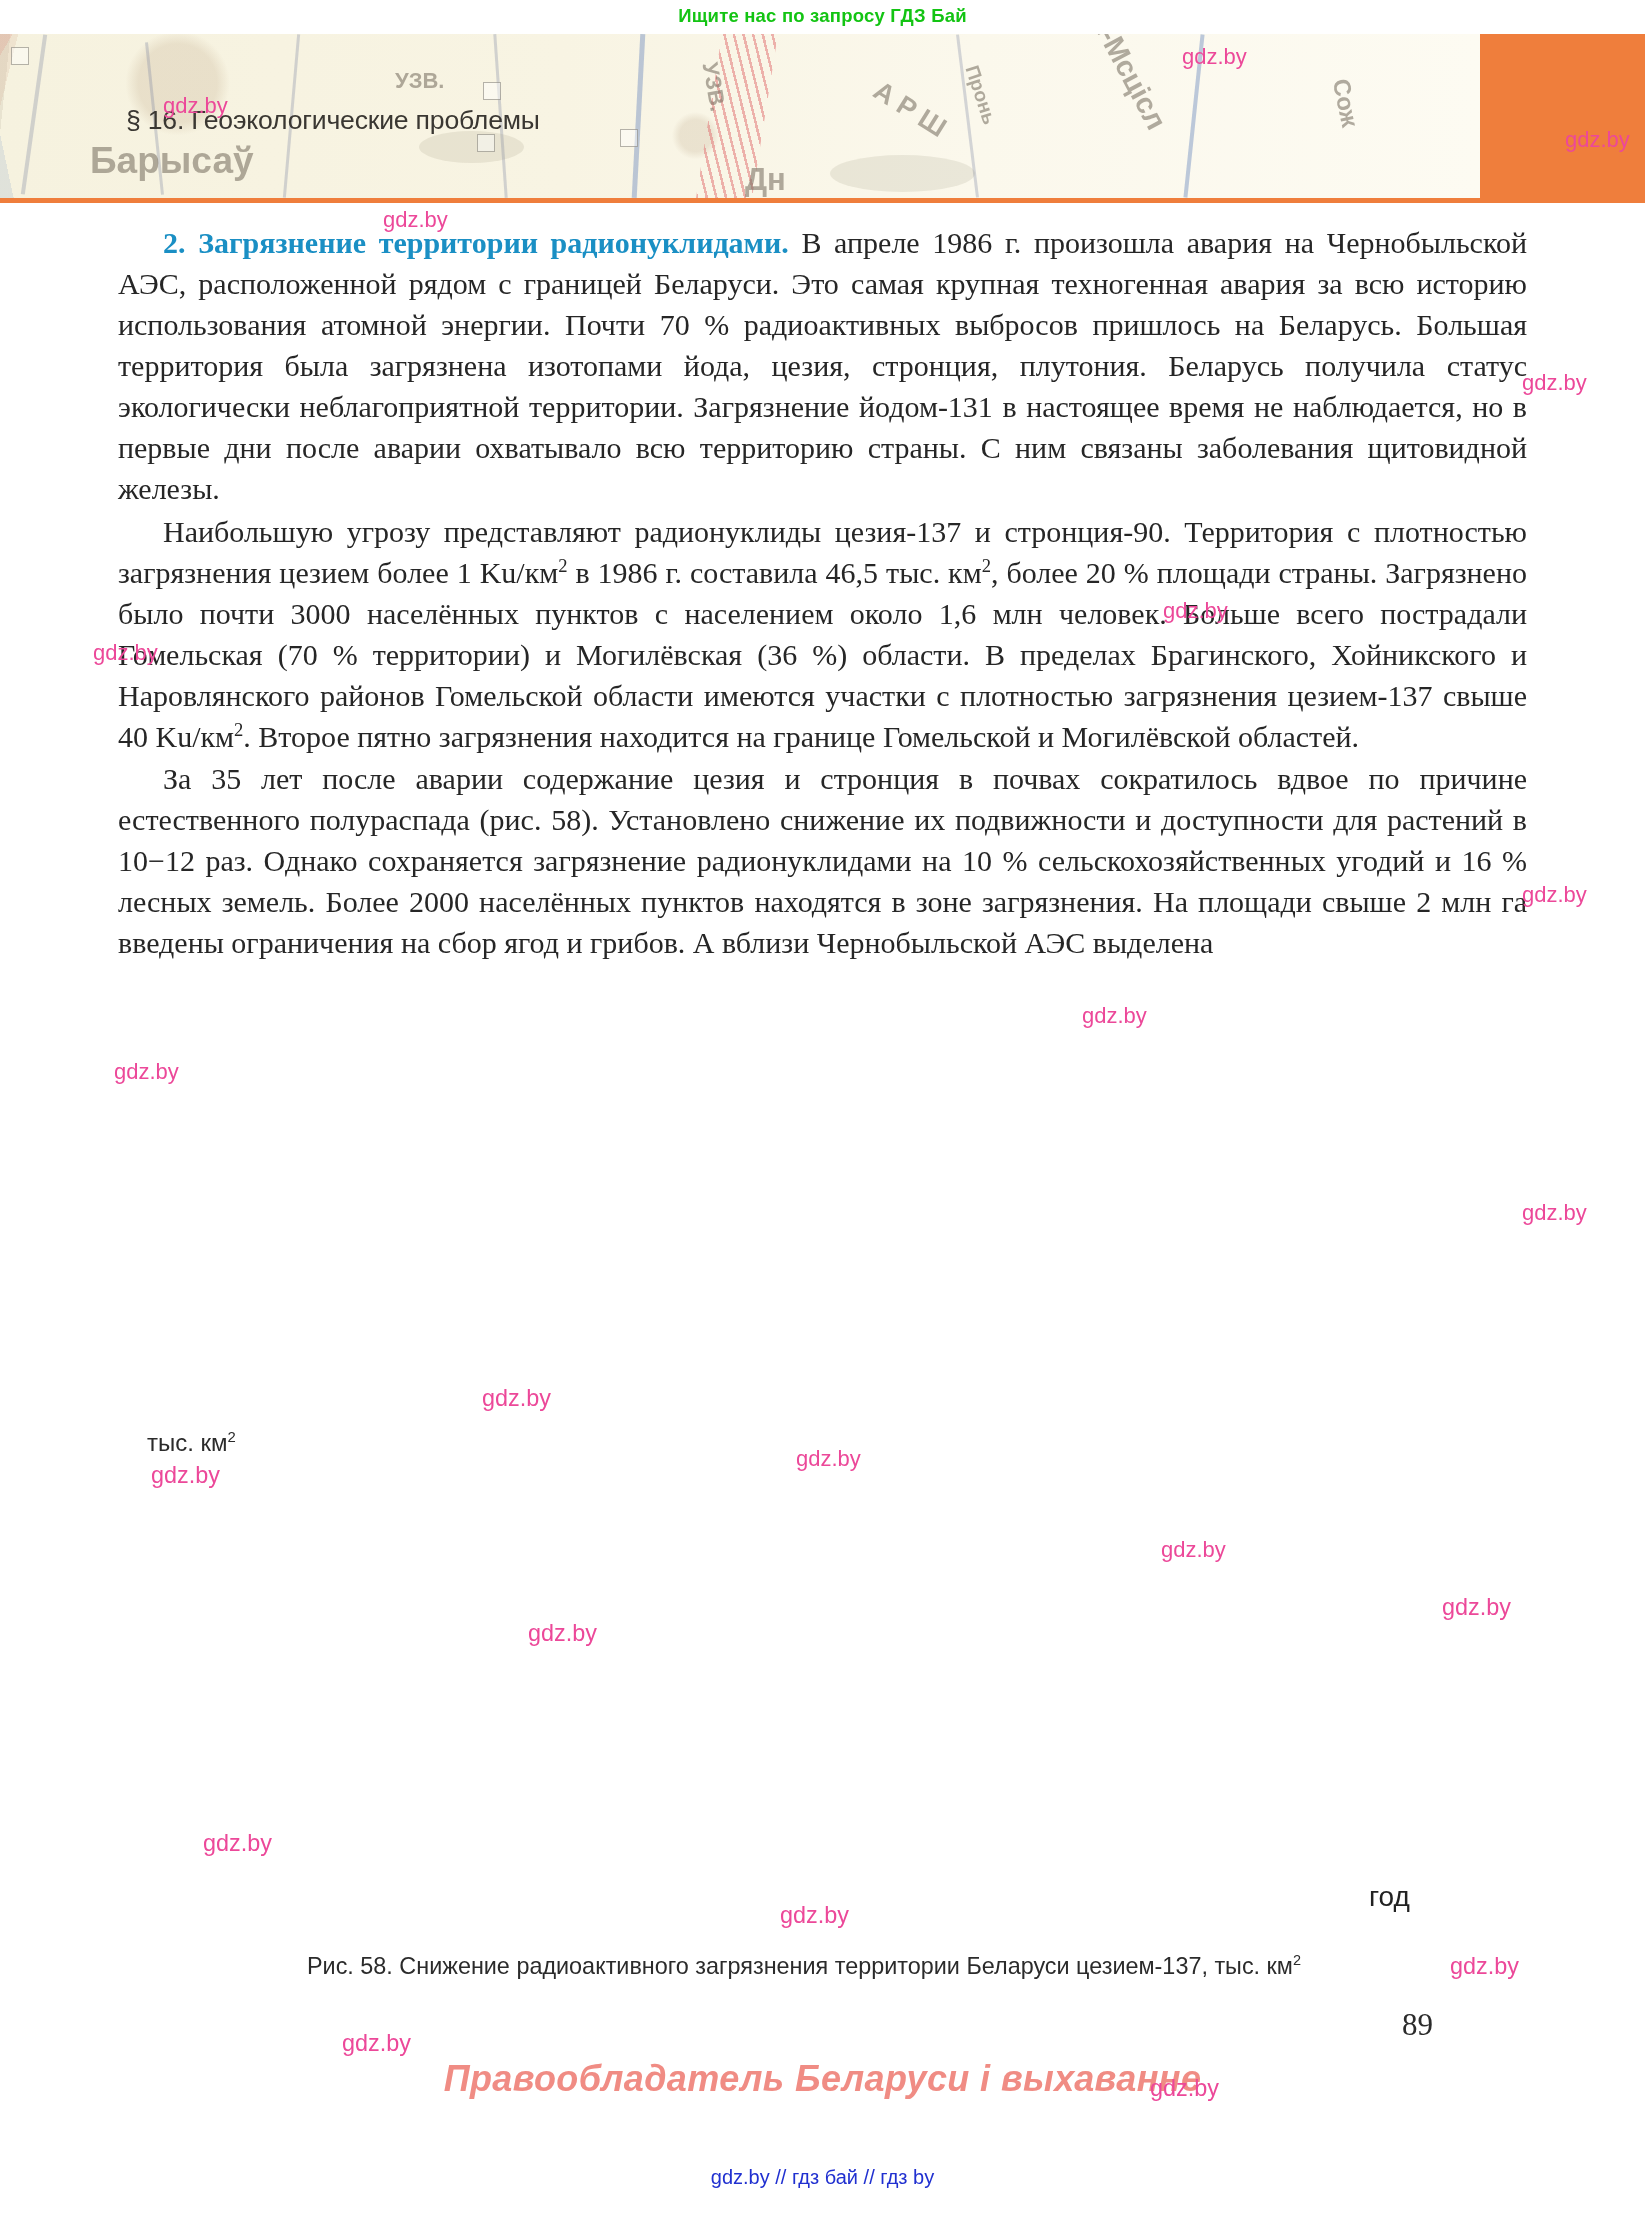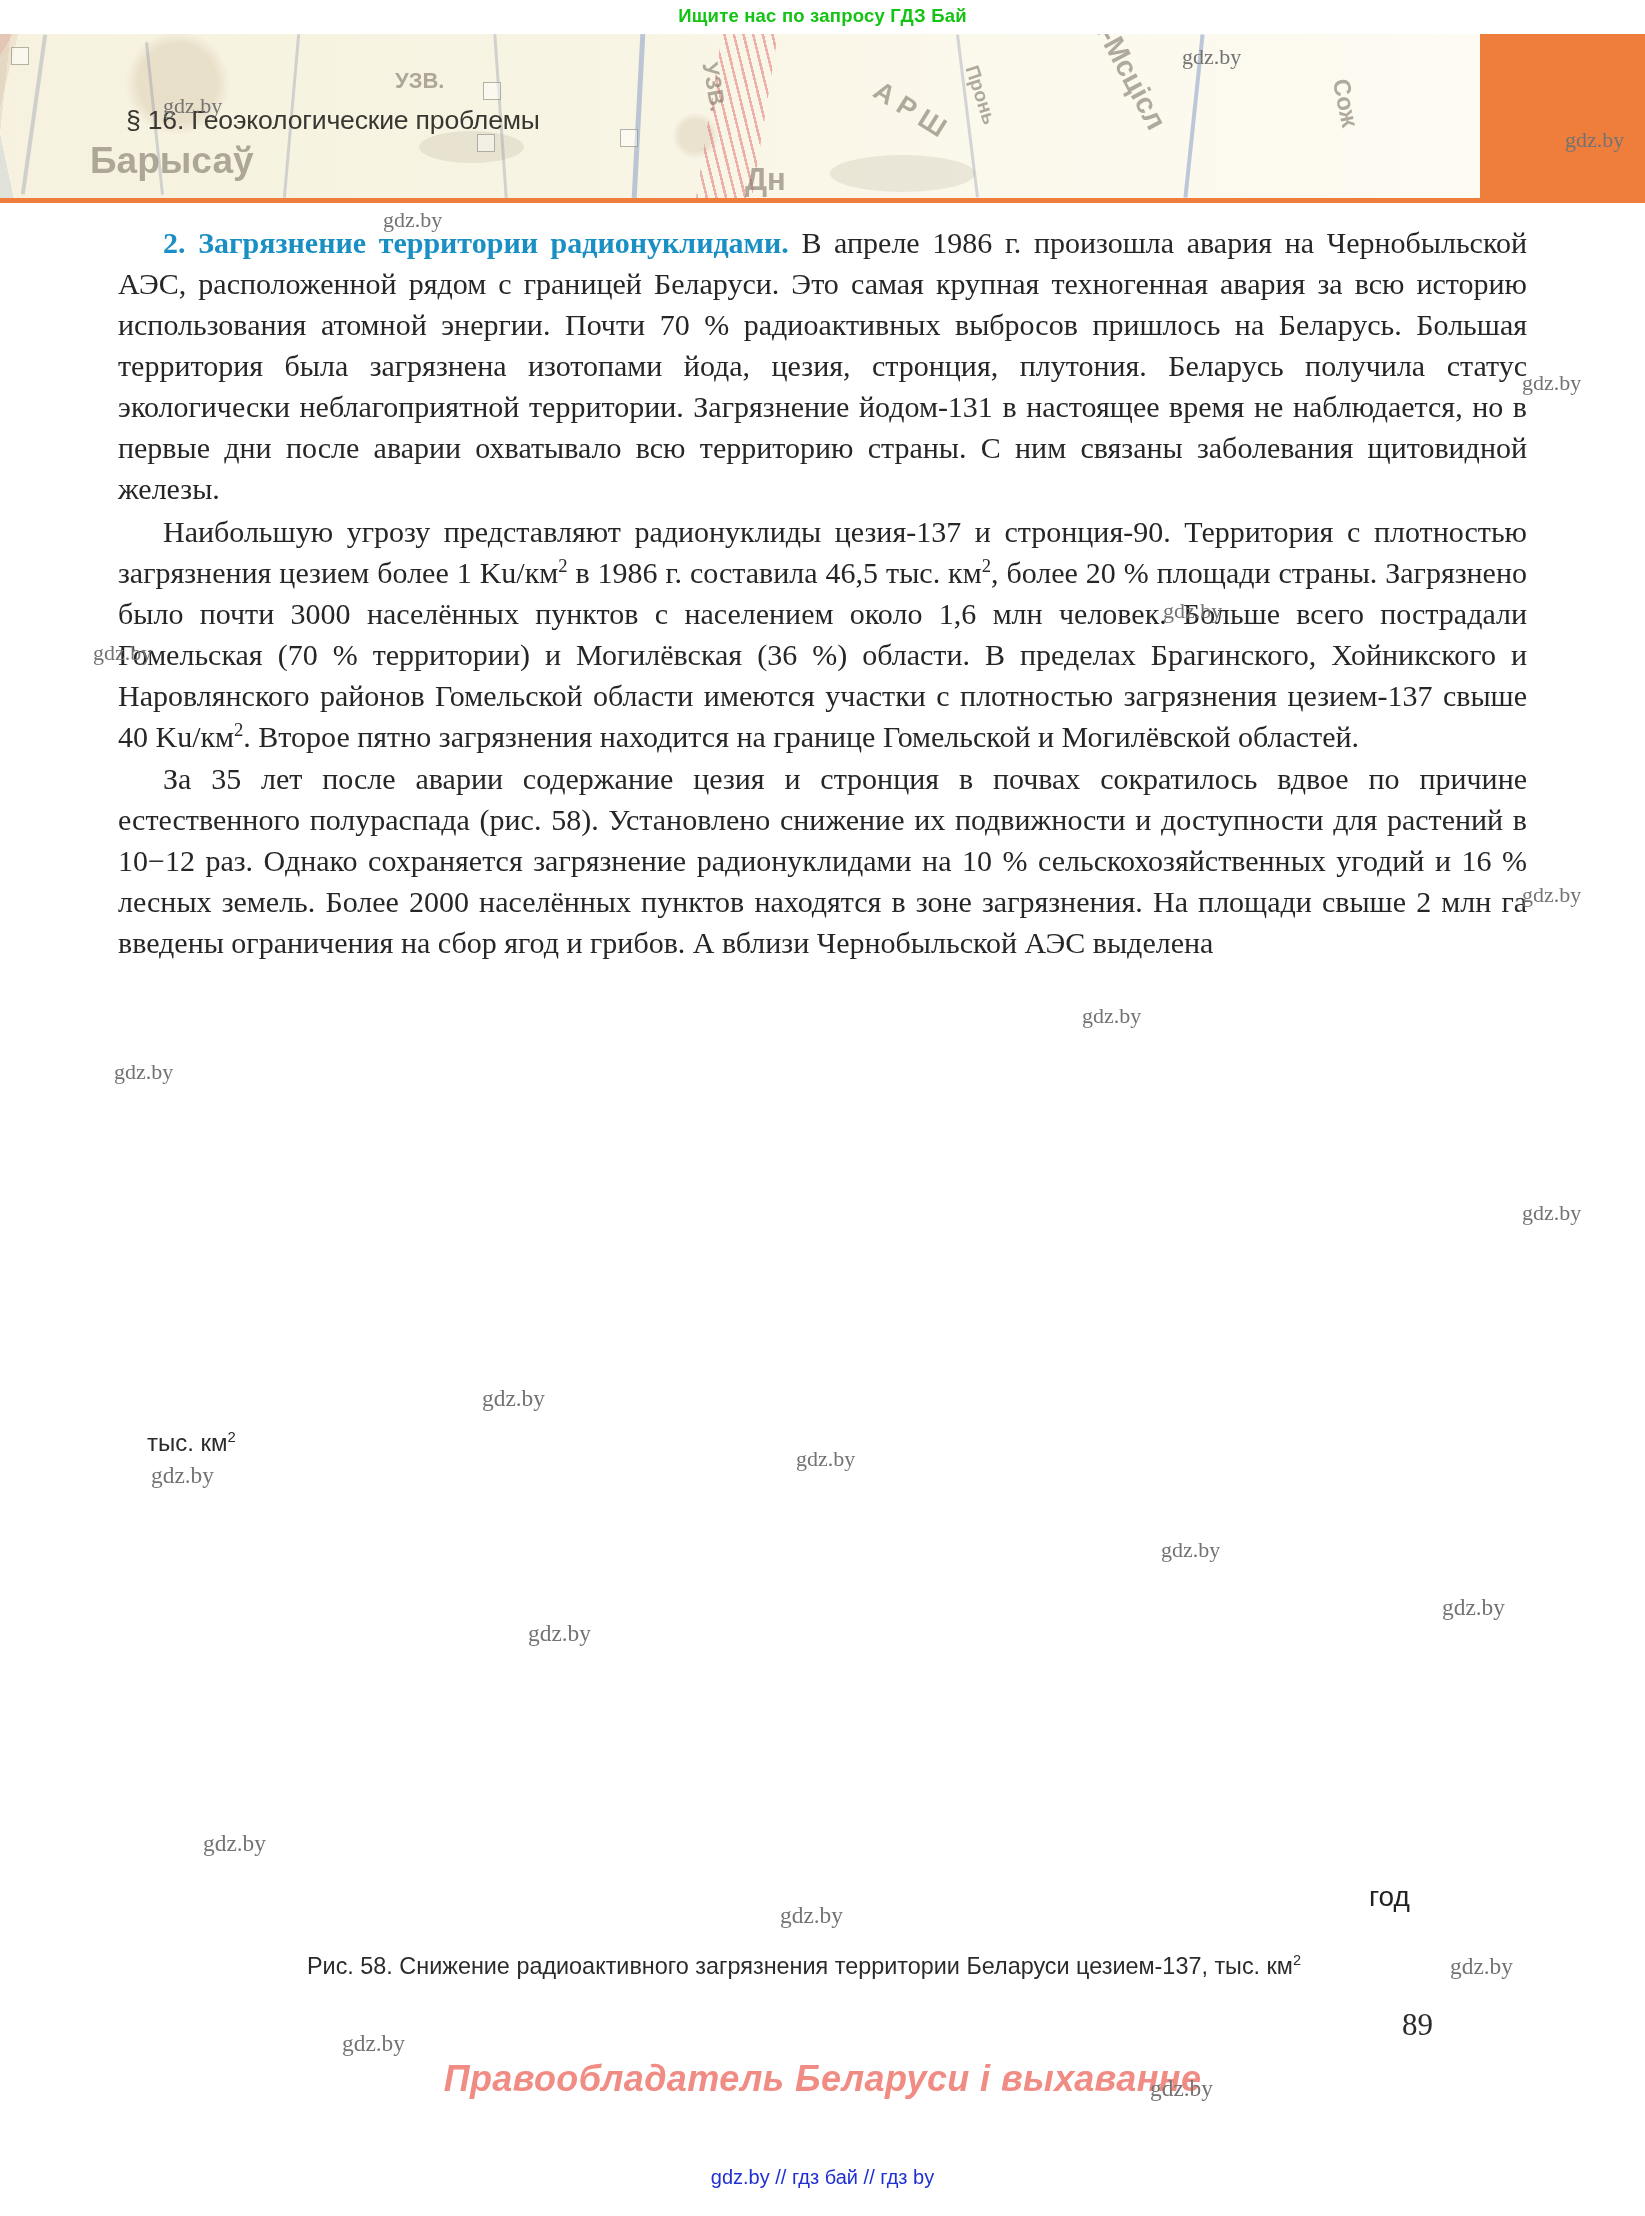--- a/index.html
+++ b/index.html
@@ -114,22 +114,22 @@
     color:#f08c84; font-family:"Liberation Sans", sans-serif;
     font-size:36px; font-style:italic; font-weight:bold; letter-spacing:0.4px;
   }
   .footer-links {
     position:absolute; left:0; top:2166px; width:1645px; text-align:center;
     color:#2030d0; font-family:"Liberation Sans", sans-serif; font-size:20px;
   }
 
   
   .wm {
-    position:absolute; color:#737373;
-    font-family:Liberation Serif, serif;
+    position:absolute; color:#ec4899;
+    font-family:Liberation Sans, sans-serif;
     white-space:nowrap; pointer-events:none;
   }
 </style>
 </head>
 <body>
 
 <div class="top-banner">
   <span>Ищите нас по запросу ГДЗ Бай</span>
 </div>
 

